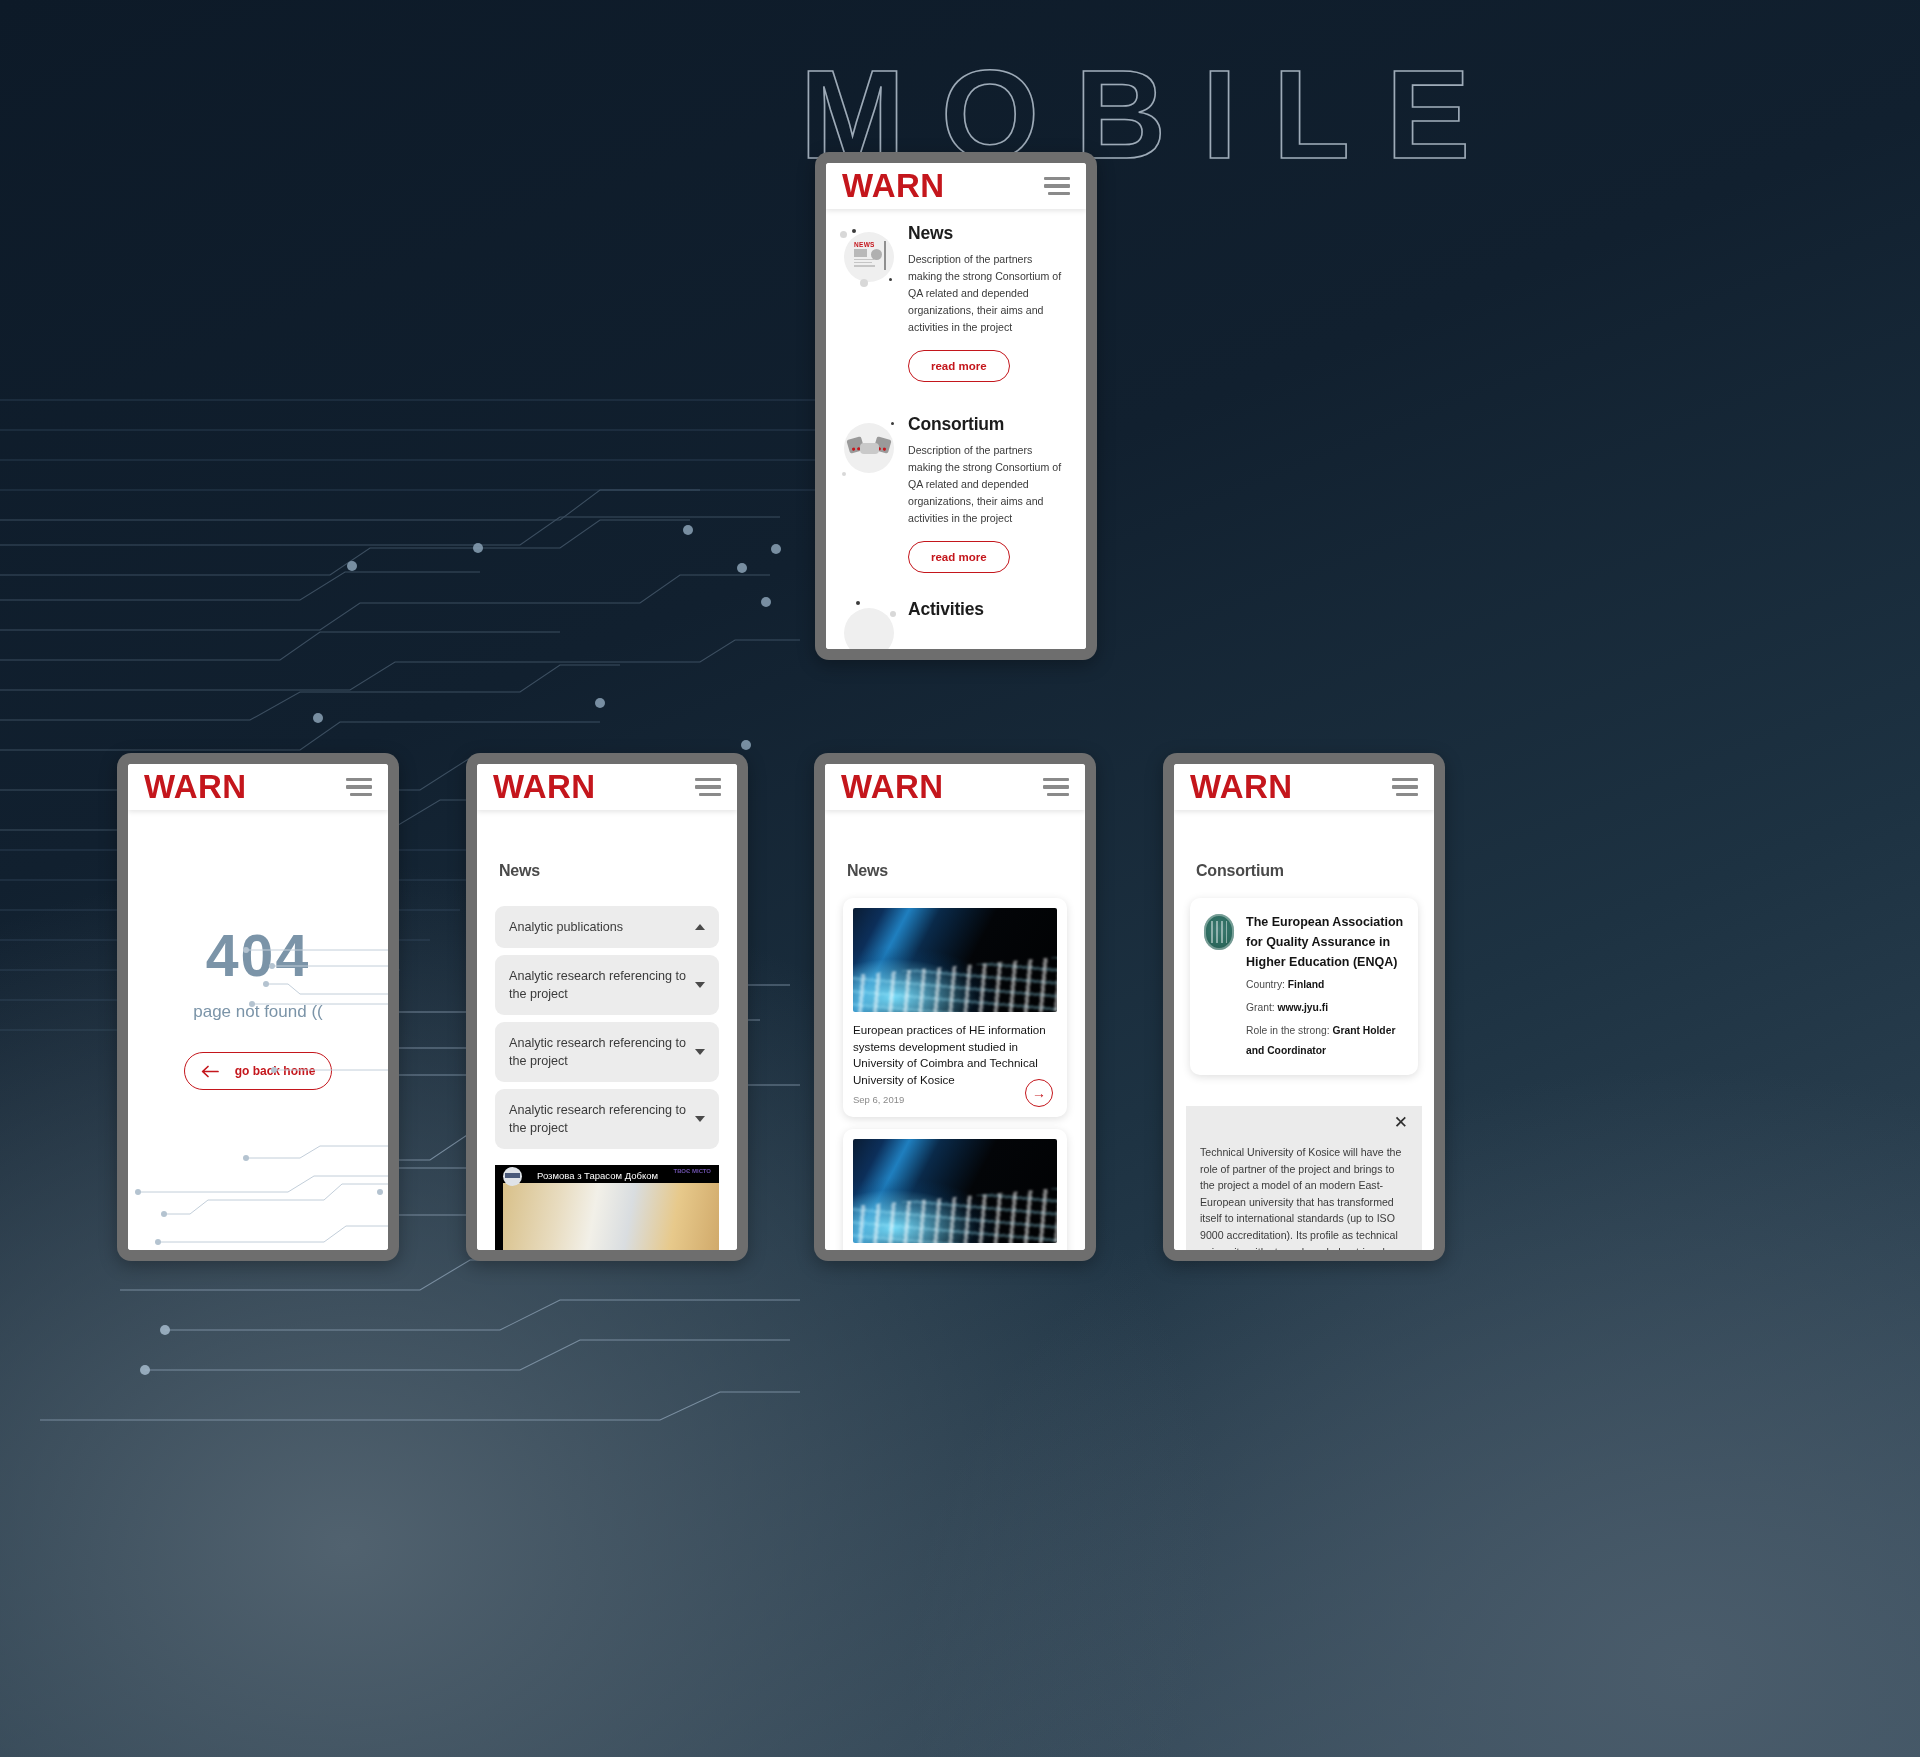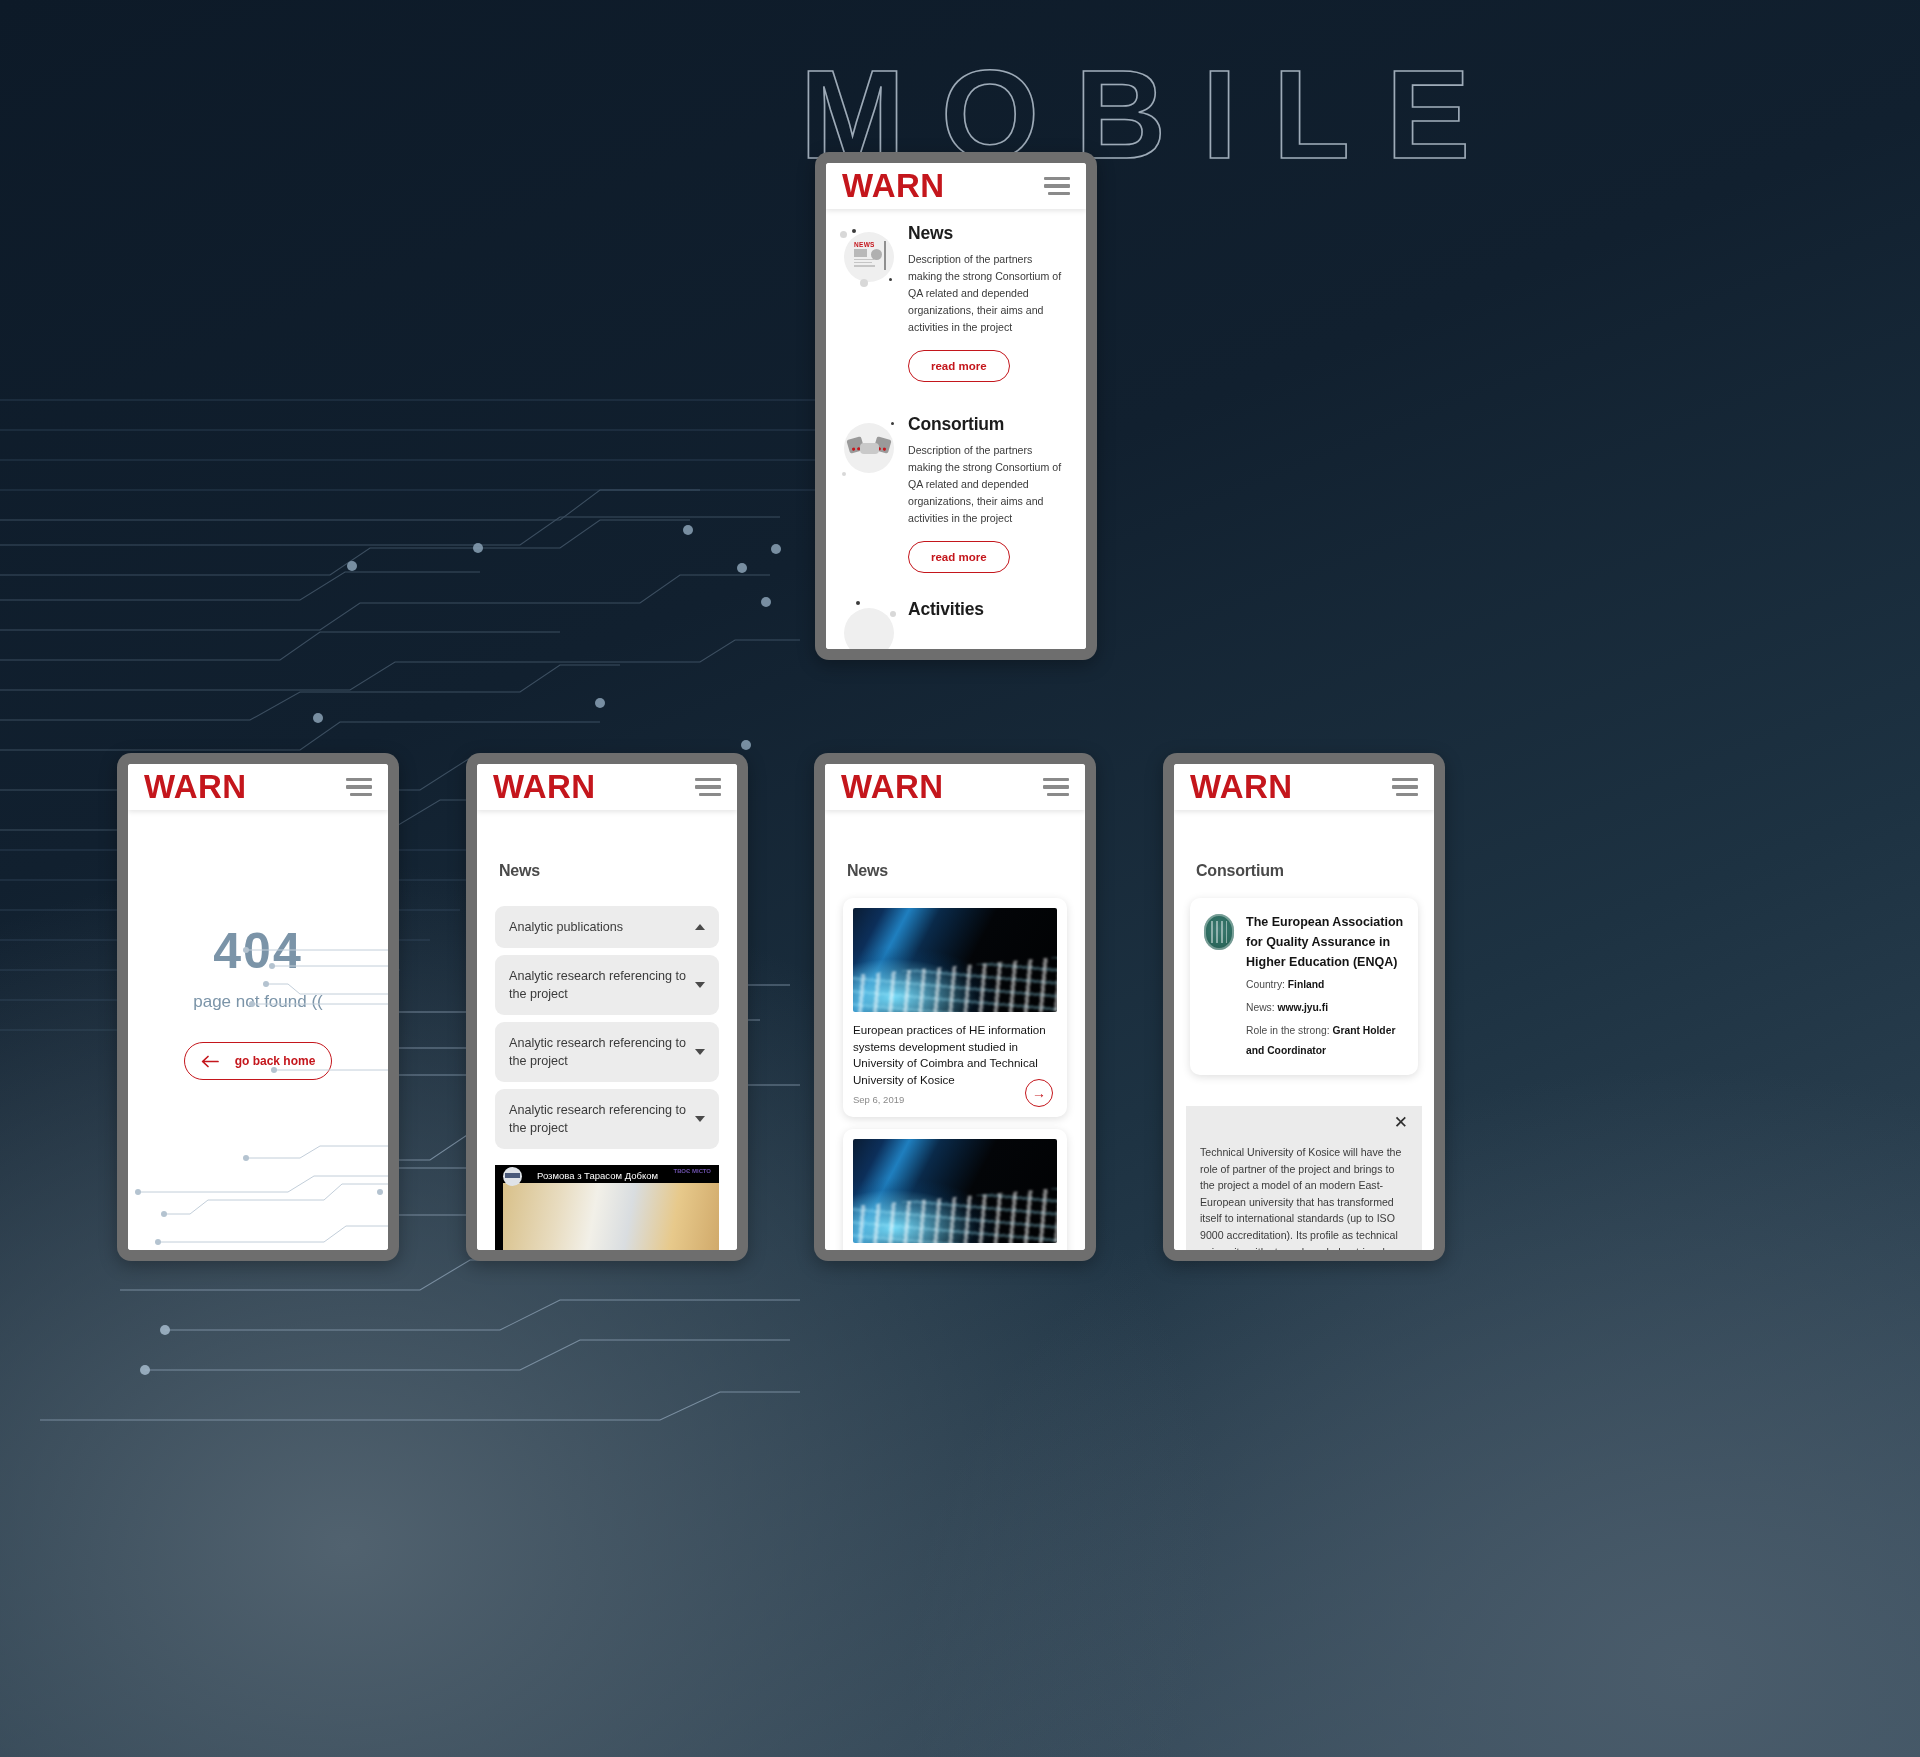--- a/index.html
+++ b/index.html
@@ -93,21 +93,21 @@
   #phone-404  { left:117px;  top:753px; width:282px; height:508px; }
   #phone-media{ left:466px;  top:753px; width:282px; height:508px; }
   #phone-news { left:814px;  top:753px; width:282px; height:508px; }
   #phone-cons { left:1163px; top:753px; width:282px; height:508px; }
 
   .pagetitle { font-size:16px; font-weight:700; color:#4a4a4a; padding:52px 22px 0; letter-spacing:-0.2px; }
 
   
   .p404-wrap { position:relative; height:100%; }
   .p404-lines { position:absolute; inset:0; }
-  .n404 { text-align:center; margin-top:112px; font-size:50px; font-weight:700; color:#7b94a8; letter-spacing:2px; }
+  .n404 { text-align:center; margin-top:112px; font-size:59px; font-weight:700; color:#7b94a8; letter-spacing:2px; }
   .t404 { text-align:center; margin-top:12px; font-size:17px; font-weight:500; color:#7b94a8; }
   .gohome {
     display:flex; align-items:center; gap:16px;
     margin:30px auto 0; width:148px; justify-content:center;
     border:1.6px solid #c4161c; border-radius:30px; padding:11px 0;
     color:#c4161c; font-size:12px; font-weight:600; background:#fff; cursor:pointer;
   }
 
   
   .accordion { padding:26px 18px 0; }
@@ -464,21 +464,21 @@
       <div class="pagetitle">Consortium</div>
       <div class="cons-card">
         <div class="enqa-logo"></div>
         <div style="flex:1;">
           <div class="cons-name">The European Association for Quality Assurance in Higher Education (ENQA)</div>
           <div class="cons-meta">
             <span>Country:</span>
             <b>Finland</b>
           </div>
           <div class="cons-meta">
-            <span>News:</span>
+            <span>Grant:</span>
             <b>www.jyu.fi</b>
           </div>
           <div class="cons-meta">
             <span>Role in the strong:</span>
             <b>Grant Holder and Coordinator</b>
           </div>
         </div>
       </div>
       <div class="modal">
         <div class="modal-close">✕</div>

